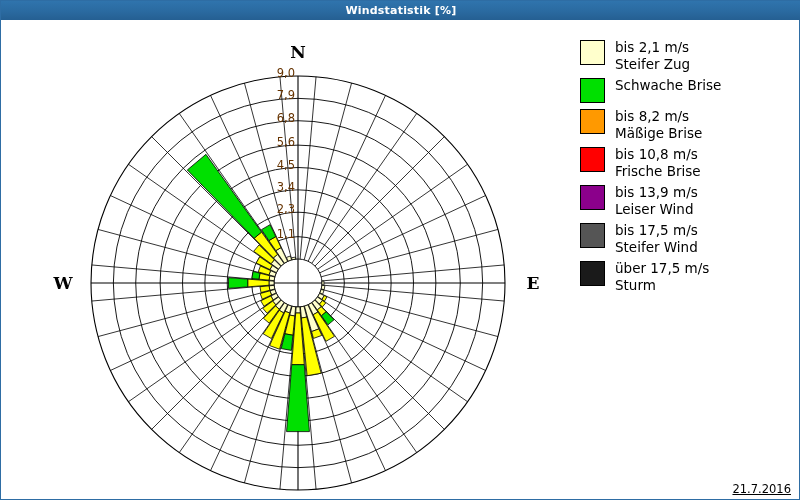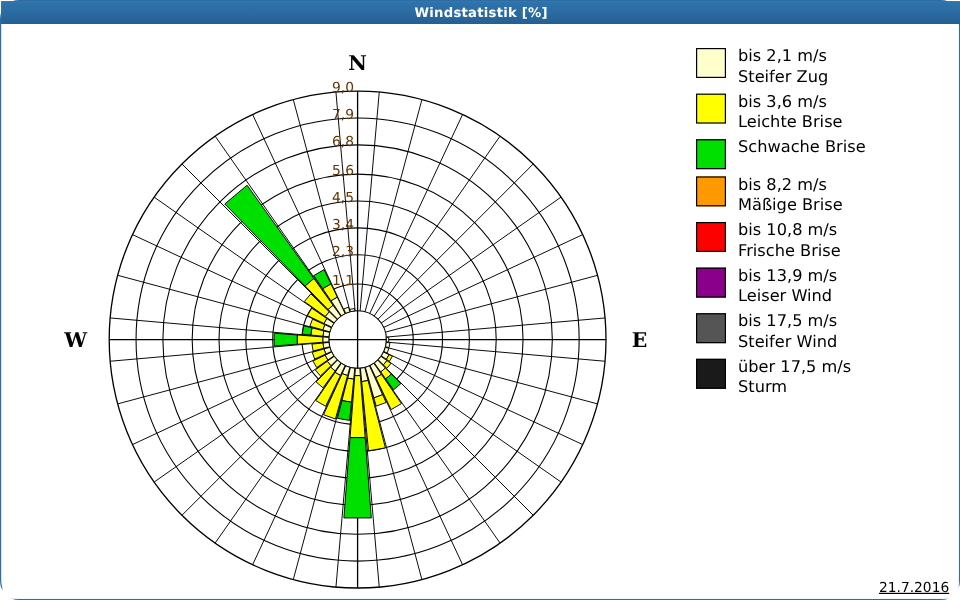--- a/index.html
+++ b/index.html
@@ -54,21 +54,21 @@
   .legend-text .l1,.legend-text .l2{display:block;}
   
   .footer-date{
     position:absolute;right:8px;bottom:3px;
     font-size:11.5px;color:#000000;text-decoration:underline;
   }
 </style>
 </head>
 <body>
 
-<div id="app" style="border-color: rgb(46, 109, 164); border-radius: 16px;">
+<div id="app" style="border-color: rgb(46, 109, 164);">
 
   <div class="titlebar">
     <span>Windstatistik [%]</span>
   </div>
 
   <div class="content">
 
     <div class="rose-wrap">
       <svg id="rose-svg" width="560" height="470" viewBox="0 0 560 470">
           <g>
@@ -365,27 +365,20 @@
 
     <div class="legend">
       <div class="legend-row">
         <span class="swatch" style="background: rgb(255, 255, 204);"></span>
         <span class="legend-text">
           <span class="l1">bis 2,1 m/s</span>
           <span class="l2">Steifer Zug</span>
         </span>
       </div>
       <div class="legend-row">
-        <span class="swatch" style="background: rgb(255, 255, 0);"></span>
-        <span class="legend-text">
-          <span class="l1">bis 3,6 m/s</span>
-          <span class="l2">Leichte Brise</span>
-        </span>
-      </div>
-      <div class="legend-row">
         <span class="swatch" style="background: rgb(0, 224, 0);"></span>
         <span class="legend-text">
           <span class="l2">Schwache Brise</span>
         </span>
       </div>
       <div class="legend-row">
         <span class="swatch" style="background: rgb(255, 153, 0);"></span>
         <span class="legend-text">
           <span class="l1">bis 8,2 m/s</span>
           <span class="l2">Mäßige Brise</span>

